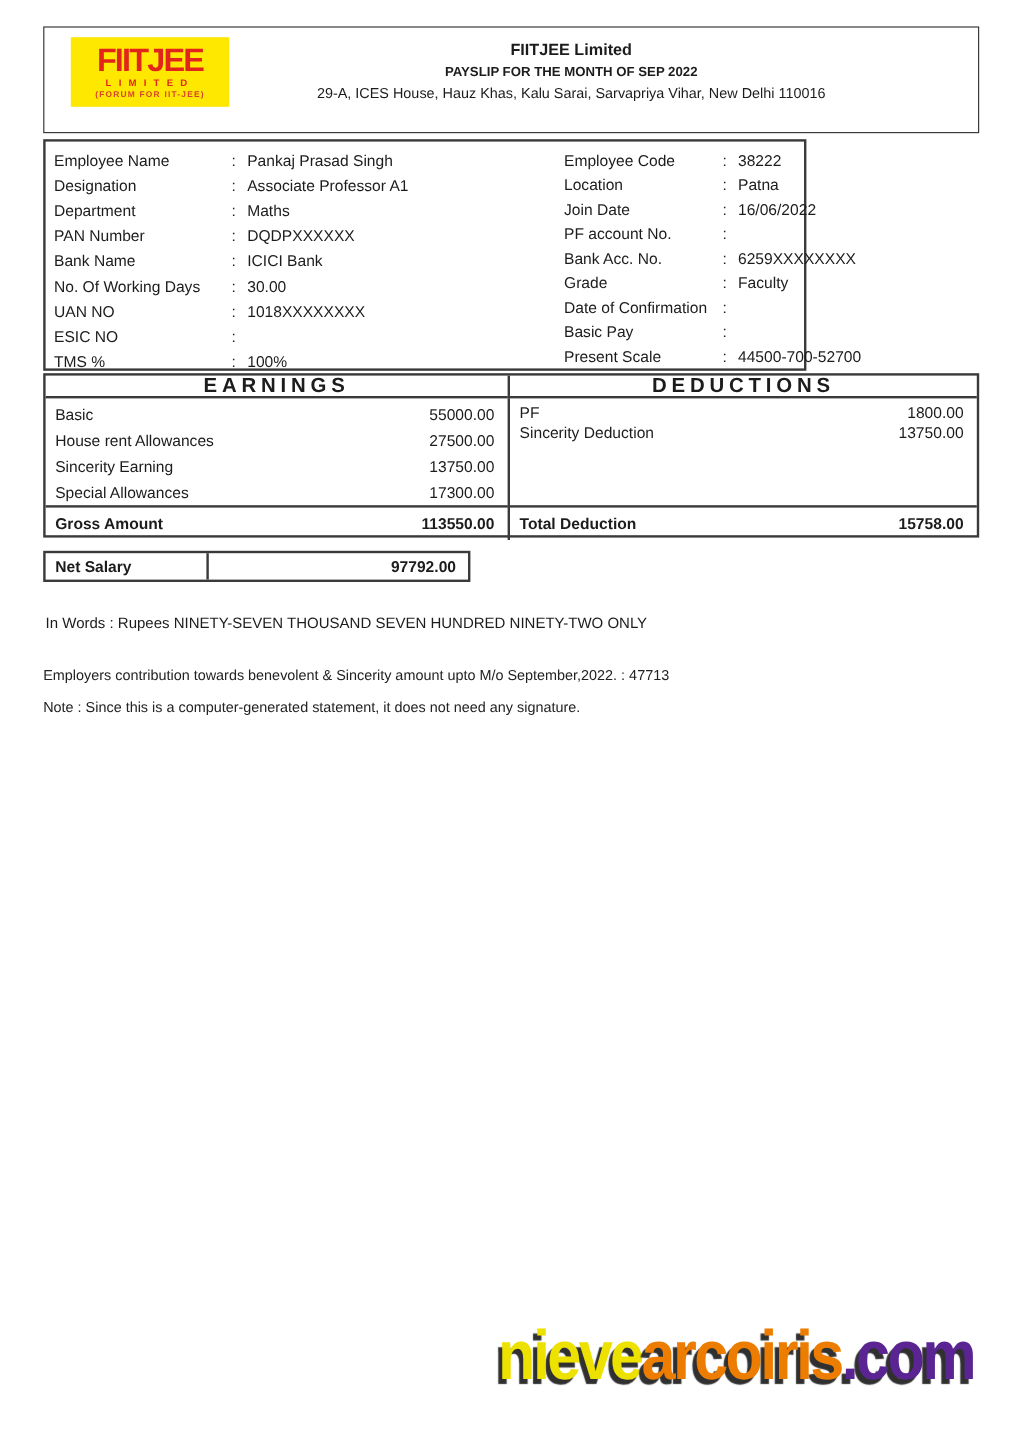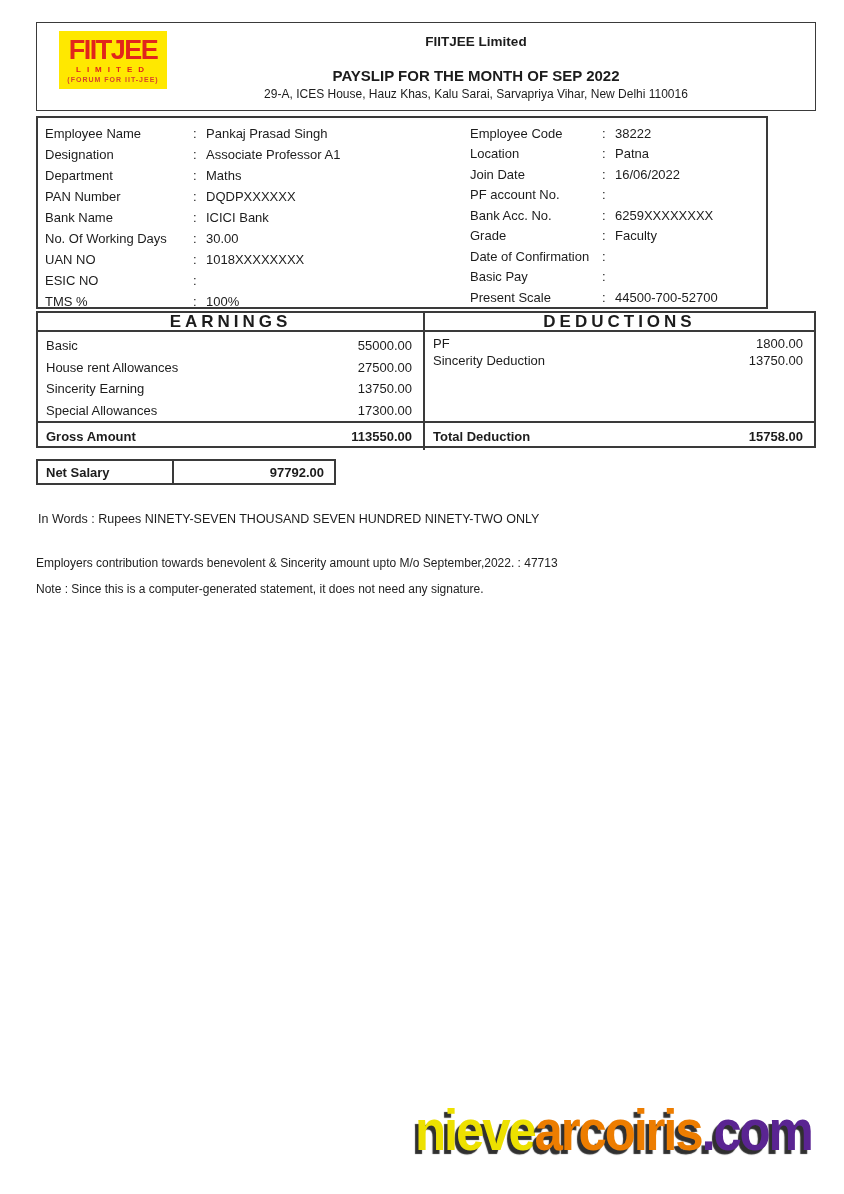--- a/index.html
+++ b/index.html
@@ -6,33 +6,33 @@
   html,body { background:#fff; }
   .page {
     position:relative; width:844px; height:1194px; background:#ffffff;
     font-family:"Liberation Sans", sans-serif; color:#1c1c1c; overflow:hidden;
   }
   .box { position:absolute; border:2px solid #3a3a3a; background:#fff; }
 
   
   .header-box { left:36px; top:22px; width:780px; height:89px; border-width:1.5px; }
   .logo {
-    position:absolute; left:22px; top:8px; width:108px; height:58px;
+    position:absolute; left:22px; top:8px; width:132px; height:58px;
     background:#FFE800; text-align:center; padding-top:5px;
   }
   .logo-main { font-size:27px; font-weight:bold; color:#E1251B; letter-spacing:-1.5px; line-height:28px; }
   .logo-limited { font-size:8px; font-weight:bold; color:#E1251B; letter-spacing:6px; line-height:10px; margin-top:1px; }
   .logo-forum { font-size:7px; font-weight:bold; color:#D8442B; letter-spacing:1px; line-height:9px; }
   .header-text { position:absolute; left:130px; right:30px; top:11px; text-align:center; }
   .h-company { font-size:13.5px; font-weight:bold; line-height:16px; }
-  .h-payslip { font-size:15px; font-weight:bold; line-height:16px; margin-top:18px; }
+  .h-payslip { font-size:11px; font-weight:bold; line-height:16px; margin-top:2px; }
   .h-address { font-size:12px; line-height:16px; margin-top:2px; }
 
   
-  .employee-box { left:36px; top:116px; width:732px; height:193px; }
+  .employee-box { left:36px; top:116px; width:636px; height:193px; }
   .emp-col { position:absolute; top:5px; }
   .emp-col-left  { left:7px;  width:400px; }
   .emp-col-right { left:432px; width:345px; }
   .emp-row { display:flex; height:21px; align-items:center; font-size:13px; }
   .emp-col-right .emp-row { height:20.5px; }
   .emp-lbl { width:148px; }
   .emp-col-right .emp-lbl { width:132px; }
   .emp-colon { width:13px; }
   .emp-val { flex:1; }
 
@@ -51,21 +51,21 @@
   .item-row { display:flex; font-size:13px; padding:0 11px 0 8px; }
   .earn-body .item-row { height:21.5px; align-items:center;gap:26px; }
   .ded-body  .item-row { height:17px;   align-items:center; }
   .item-amt { margin-left:auto; }
   .total-row {
     border-top:2px solid #3a3a3a; display:flex; align-items:center;
     font-size:13px; font-weight:bold; padding:0 11px 0 8px;
   }
 
   
-  .net-box { left:36px; top:459px; width:300px; height:26px; display:flex;text-align:center; }
+  .net-box { left:36px; top:459px; width:356px; height:26px; display:flex;text-align:center; }
   .net-lbl {
     width:136px; border-right:2px solid #3a3a3a; font-weight:bold; font-size:13px;
     display:flex; align-items:center; padding-left:8px;
   }
   .net-amt {
     flex:1; font-weight:bold; font-size:13px;
     display:flex; align-items:center; justify-content:flex-end; padding-right:10px;
   }
 
   

